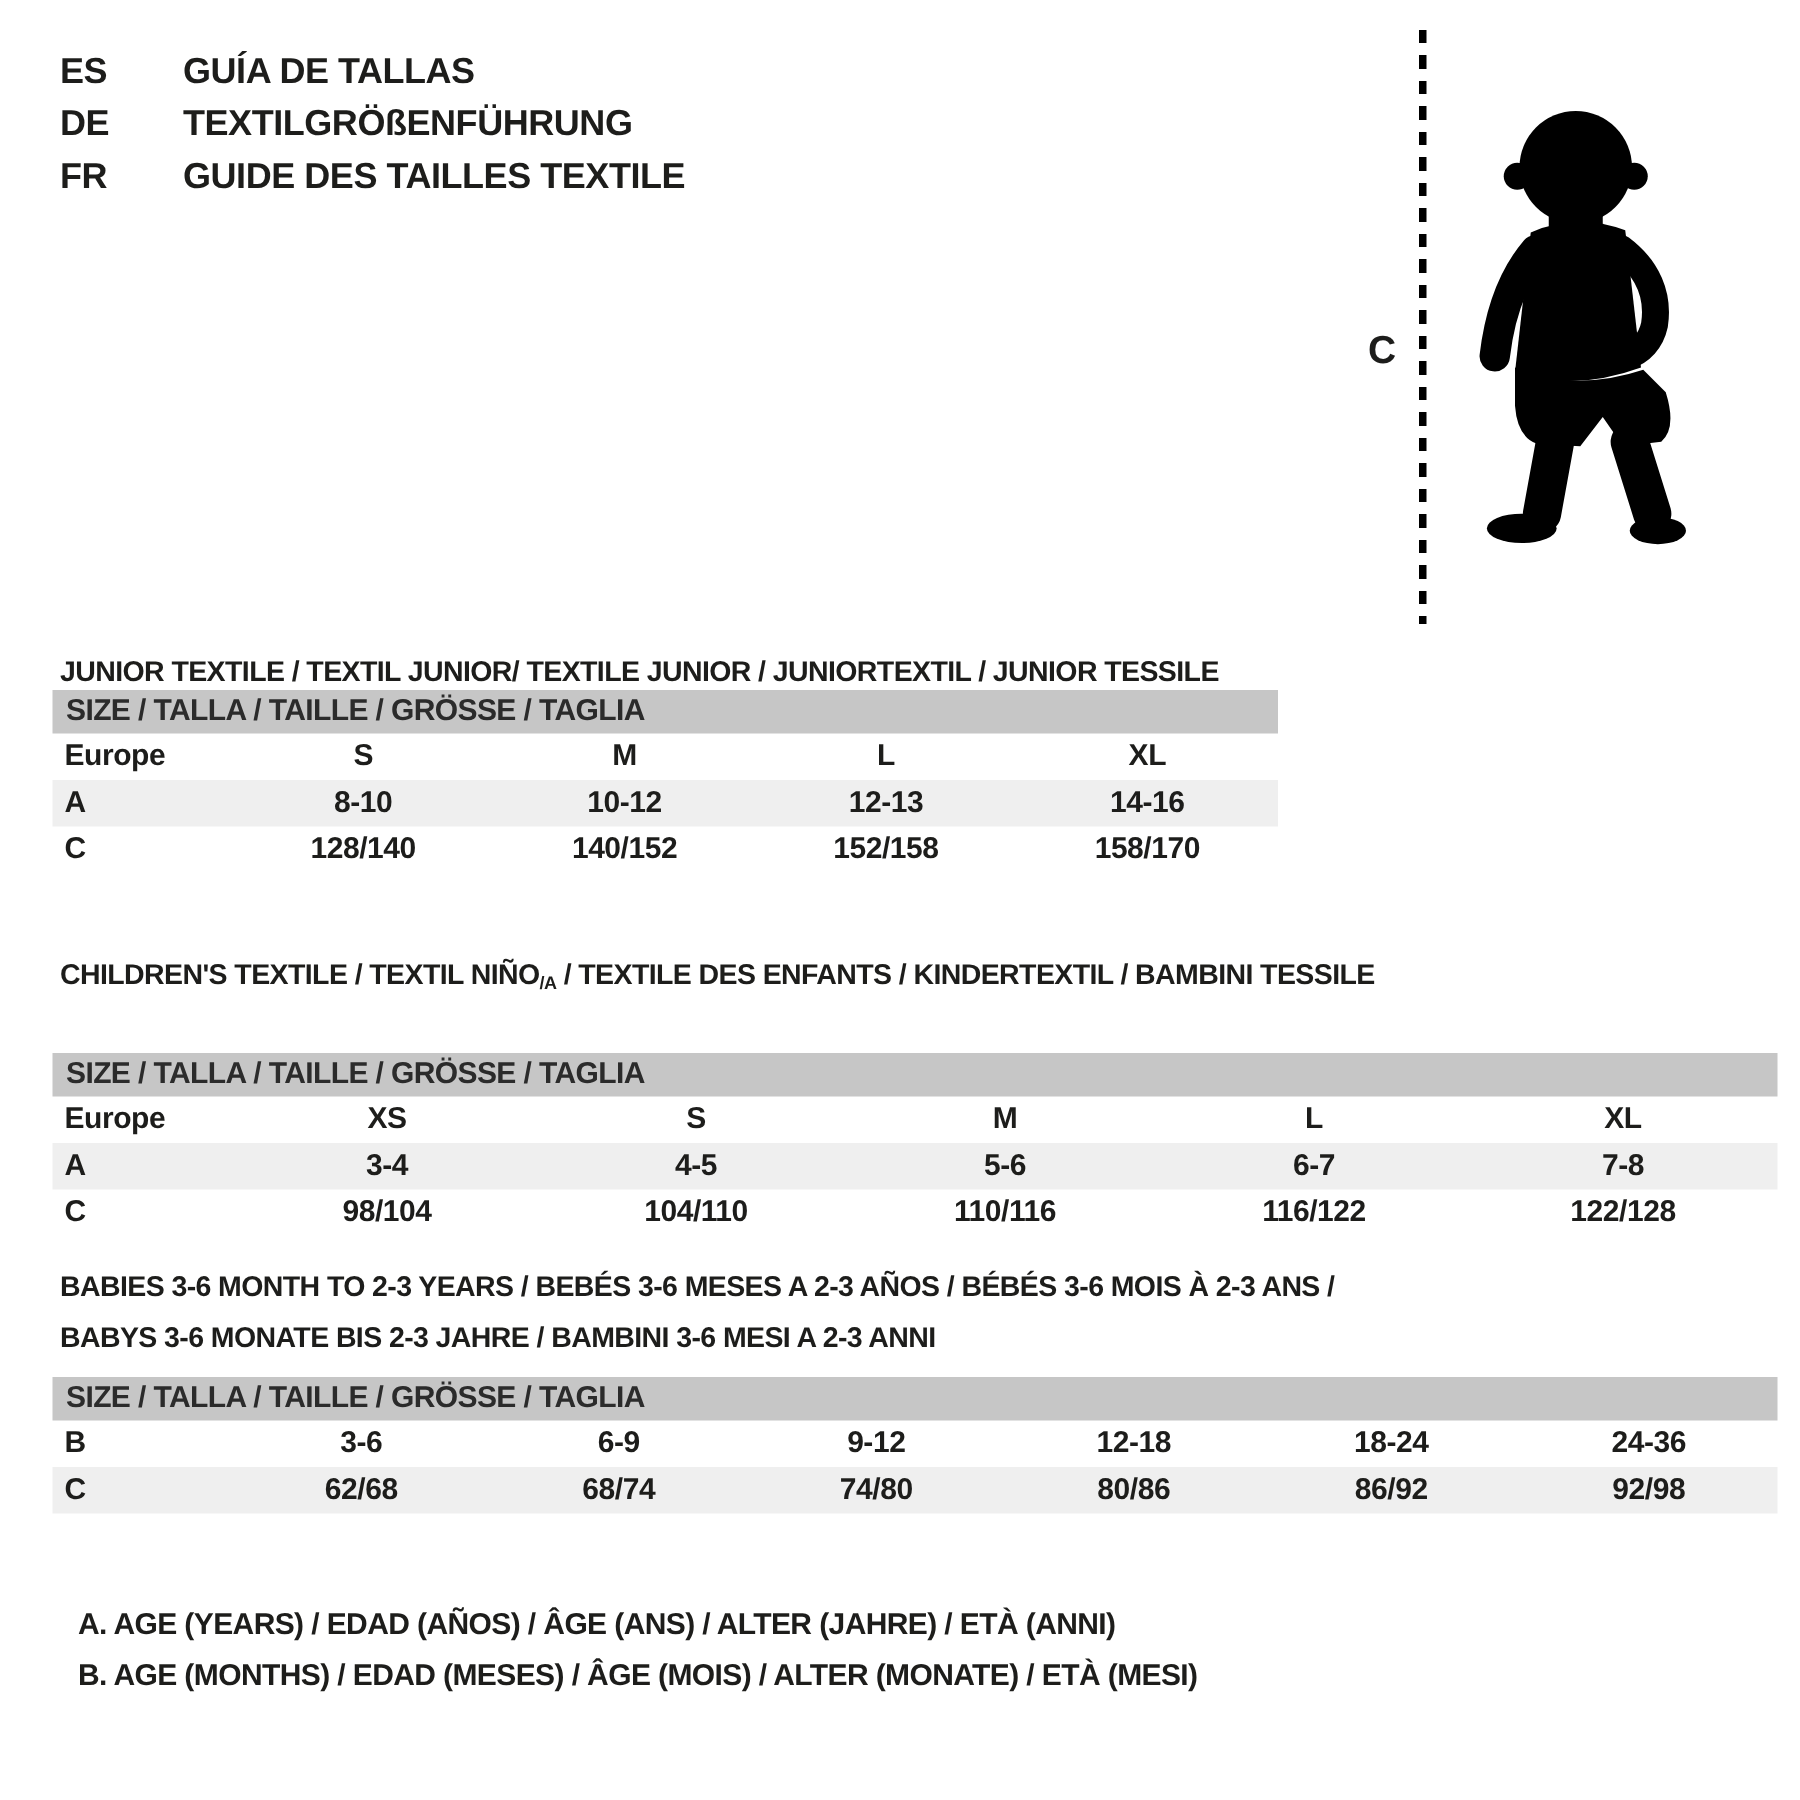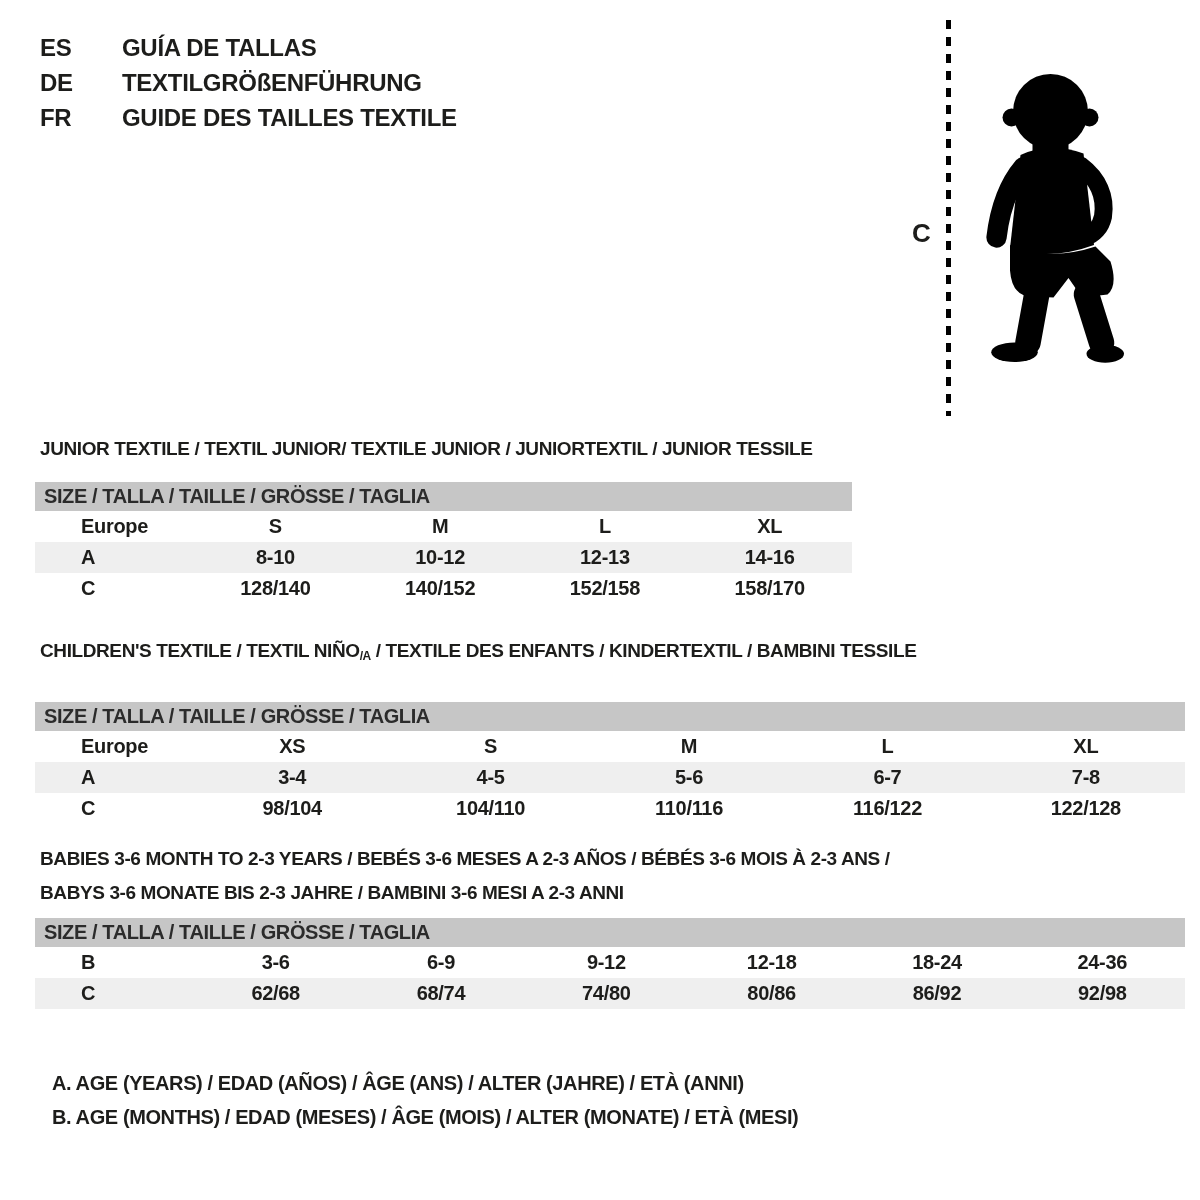--- a/index.html
+++ b/index.html
@@ -32,24 +32,24 @@
     margin:0 0 0 5px;padding:0;
   }
   .sub{font-size:12px;position:relative;top:3px;}
   .size-bar{
     background:#c6c6c6;height:29px;line-height:29px;
     padding-left:9px;font-size:20px;letter-spacing:-0.4px;color:#2b2b2b;
     white-space:nowrap;
   }
   .trow{display:flex;height:31px;align-items:center;font-size:20px;letter-spacing:-0.3px;}
   .trow.alt{background:#efefef;}
-  .tlabel{width:120px;padding-left:8px;box-sizing:border-box;margin-left:38px;}
+  .tlabel{width:120px;padding-left:8px;box-sizing:border-box;}
   .tcell{flex:1;text-align:center;}
   .sec-junior{top:438px;width:817px;}
-  .sec-junior .sec-title{margin-bottom:22px;}
+  .sec-junior .sec-title{}
   .sec-children{top:640px;width:1150px;}
   .sec-children .sec-title{margin-bottom:40px;}
   .sec-babies{top:842px;width:1150px;}
   .sec-babies .sec-title{line-height:34px;margin-bottom:8px;}
   
   .legend{position:absolute;top:1066px;left:52px;}
   .legend-line{font-size:20px;line-height:34px;letter-spacing:-0.4px;white-space:nowrap;}
 </style>
 </head>
 <body>

